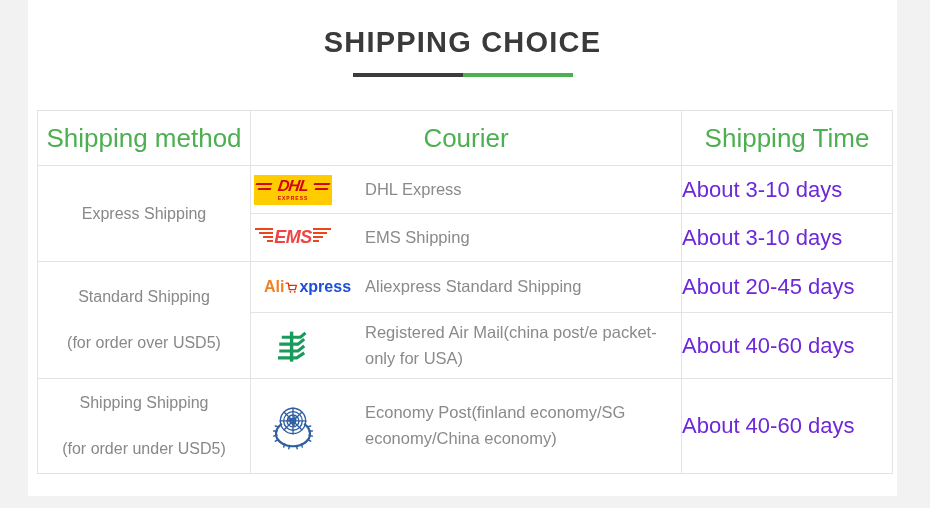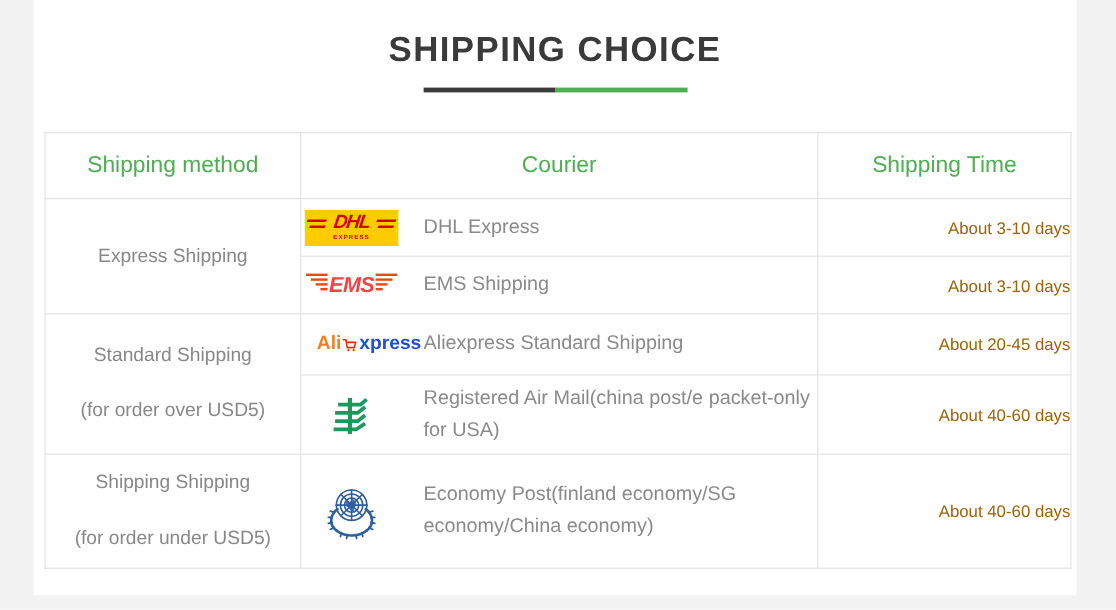--- a/index.html
+++ b/index.html
@@ -65,21 +65,21 @@
     font-weight: 400;
   }
   .col-method { width: 213px; }
   .col-courier { width: 431px; }
   .col-time { width: 211px; }
 
   .hdr-cell {
     height: 54px;
     text-align: center;
     color: #4caf50;
-    font-size: 19px;
+    font-size: 26px;
     font-weight: 400;
   }
 
   .method-cell {
     text-align: center;
     color: #888888;
     font-size: 16px;
     line-height: 1.5;
     padding: 6px 4px;
   }
@@ -101,26 +101,27 @@
     min-width: 84px;
     height: 44px;
     display: flex;
     align-items: center;
     justify-content: center;
   }
   .courier-name {
     color: #8a8a8a;
     font-size: 16.5px;
     line-height: 1.55;
+    margin-left: 12px;
   }
 
   .time-cell {
-    text-align: right;
-    color: #a16207;
-    font-size: 14px;
+    text-align: left;
+    color: #6d28d9;
+    font-size: 22px;
   }
 
   
   .dhl {
     width: 78px;
     height: 30px;
     background: #ffcc00;
     position: relative;
     display: flex;
     flex-direction: column;

